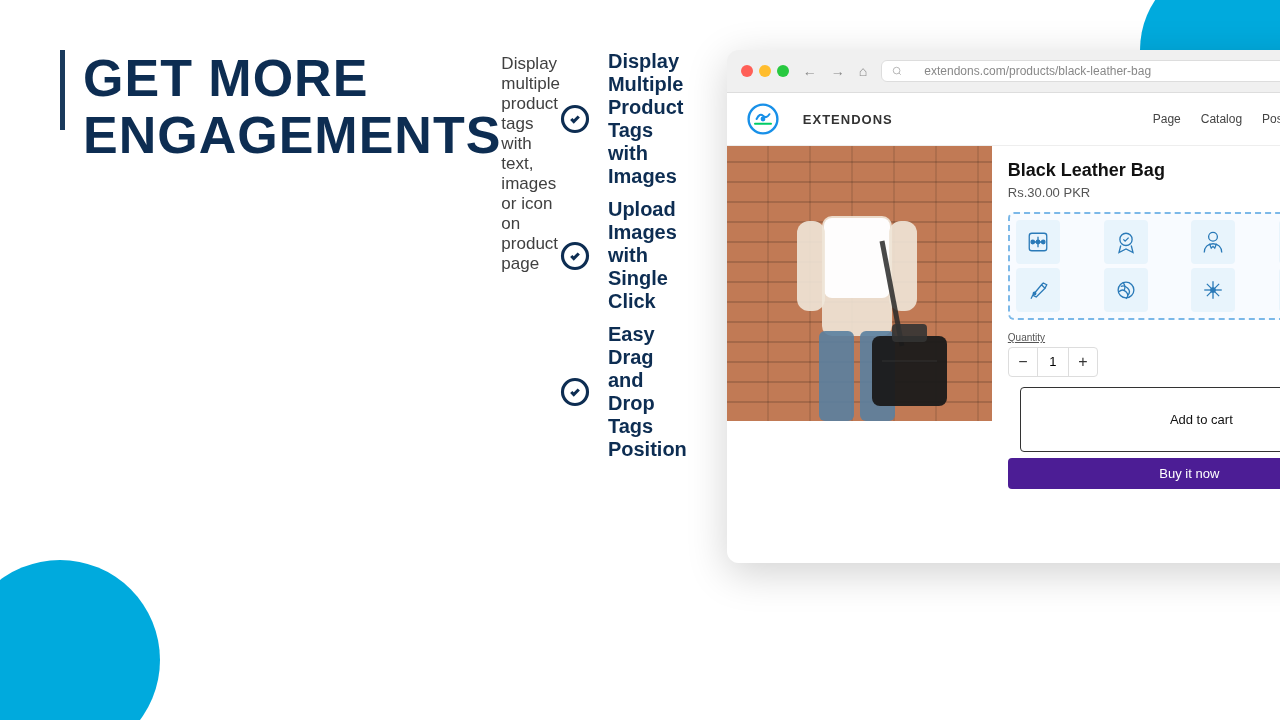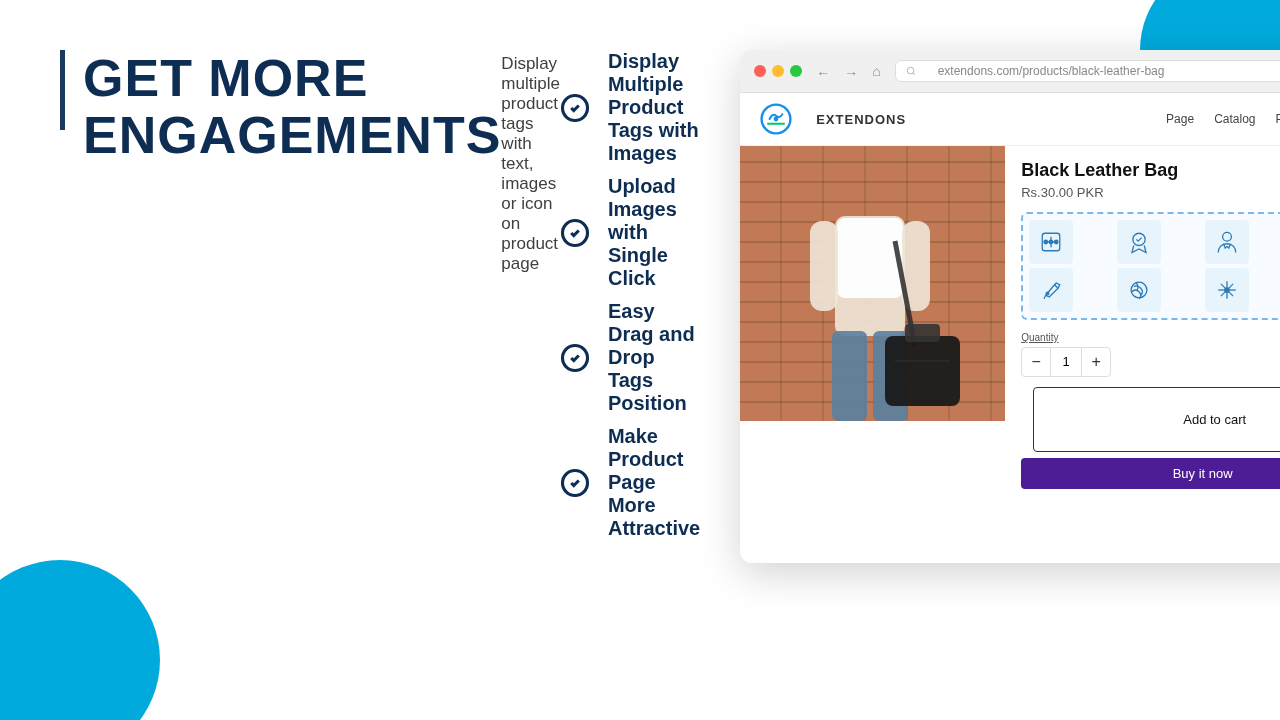--- a/index.html
+++ b/index.html
@@ -398,27 +398,20 @@
         </svg>
         <span class="feature-text">Upload Images with Single Click</span>
       </div>
       <div class="feature-item">
         <svg class="check-icon" viewBox="0 0 24 24" fill="none" stroke="#0d2d52" stroke-width="2.5">
           <circle cx="12" cy="12" r="10"></circle>
           <polyline points="9,12 11,14 15,10"></polyline>
         </svg>
         <span class="feature-text">Easy Drag and Drop Tags Position</span>
       </div>
-      <div class="feature-item">
-        <svg class="check-icon" viewBox="0 0 24 24" fill="none" stroke="#0d2d52" stroke-width="2.5">
-          <circle cx="12" cy="12" r="10"></circle>
-          <polyline points="9,12 11,14 15,10"></polyline>
-        </svg>
-        <span class="feature-text">Make Product Page More Attractive</span>
-      </div>
     </div>
   </div>
 
   <div class="right-panel">
     <div class="browser-window">
 
       <div class="browser-toolbar">
         <div class="browser-dots">
           <div class="dot dot-red"></div>
           <div class="dot dot-yellow"></div>

